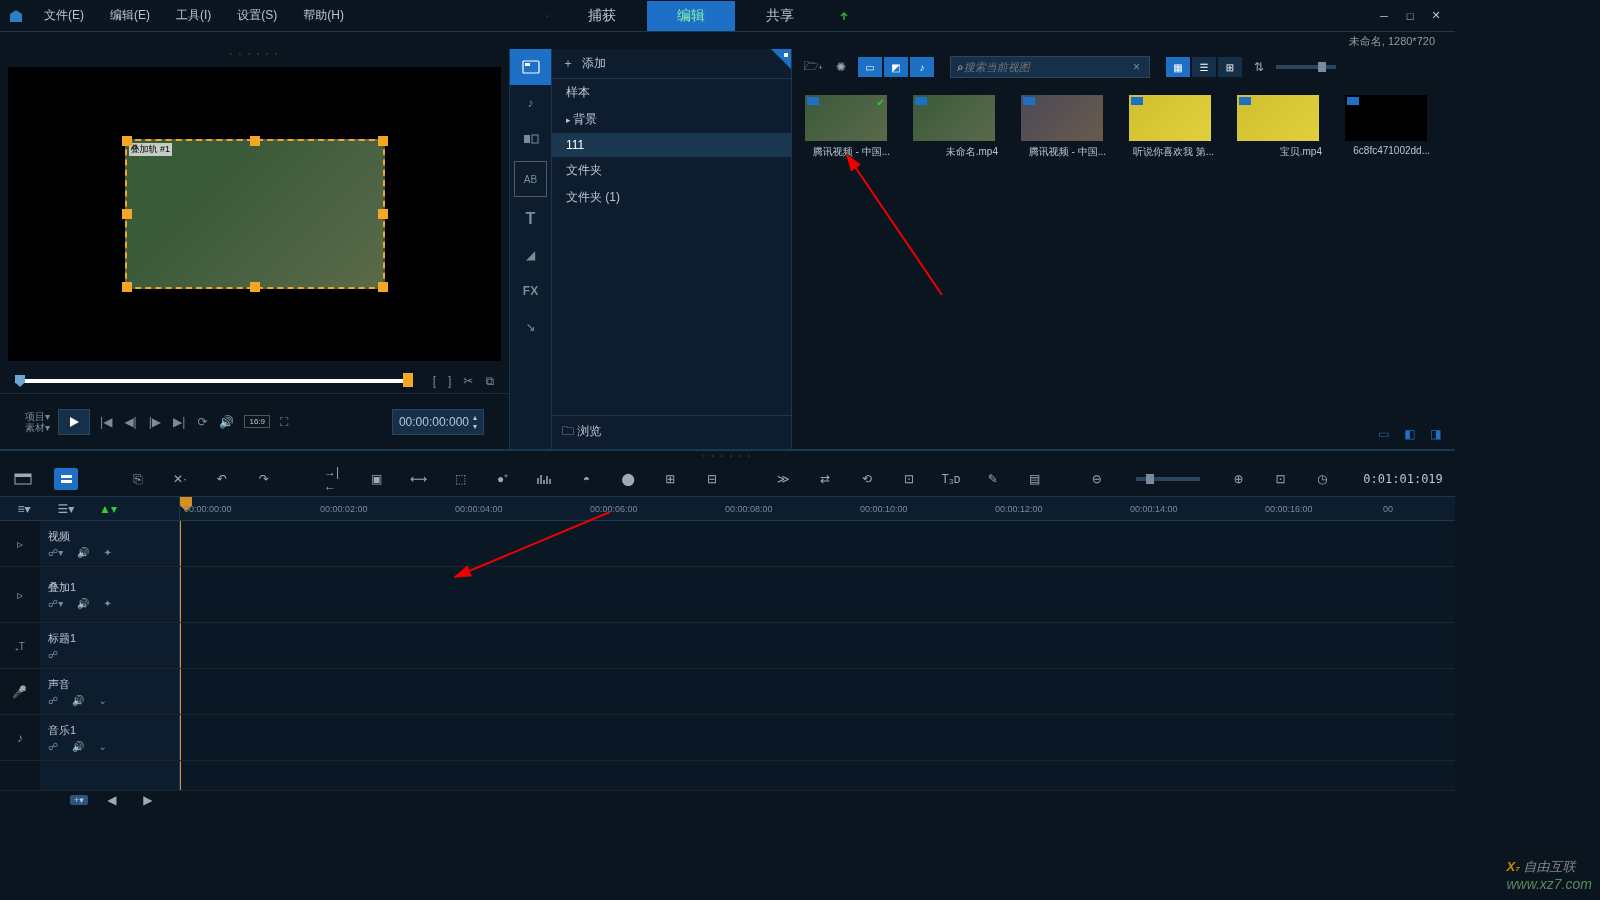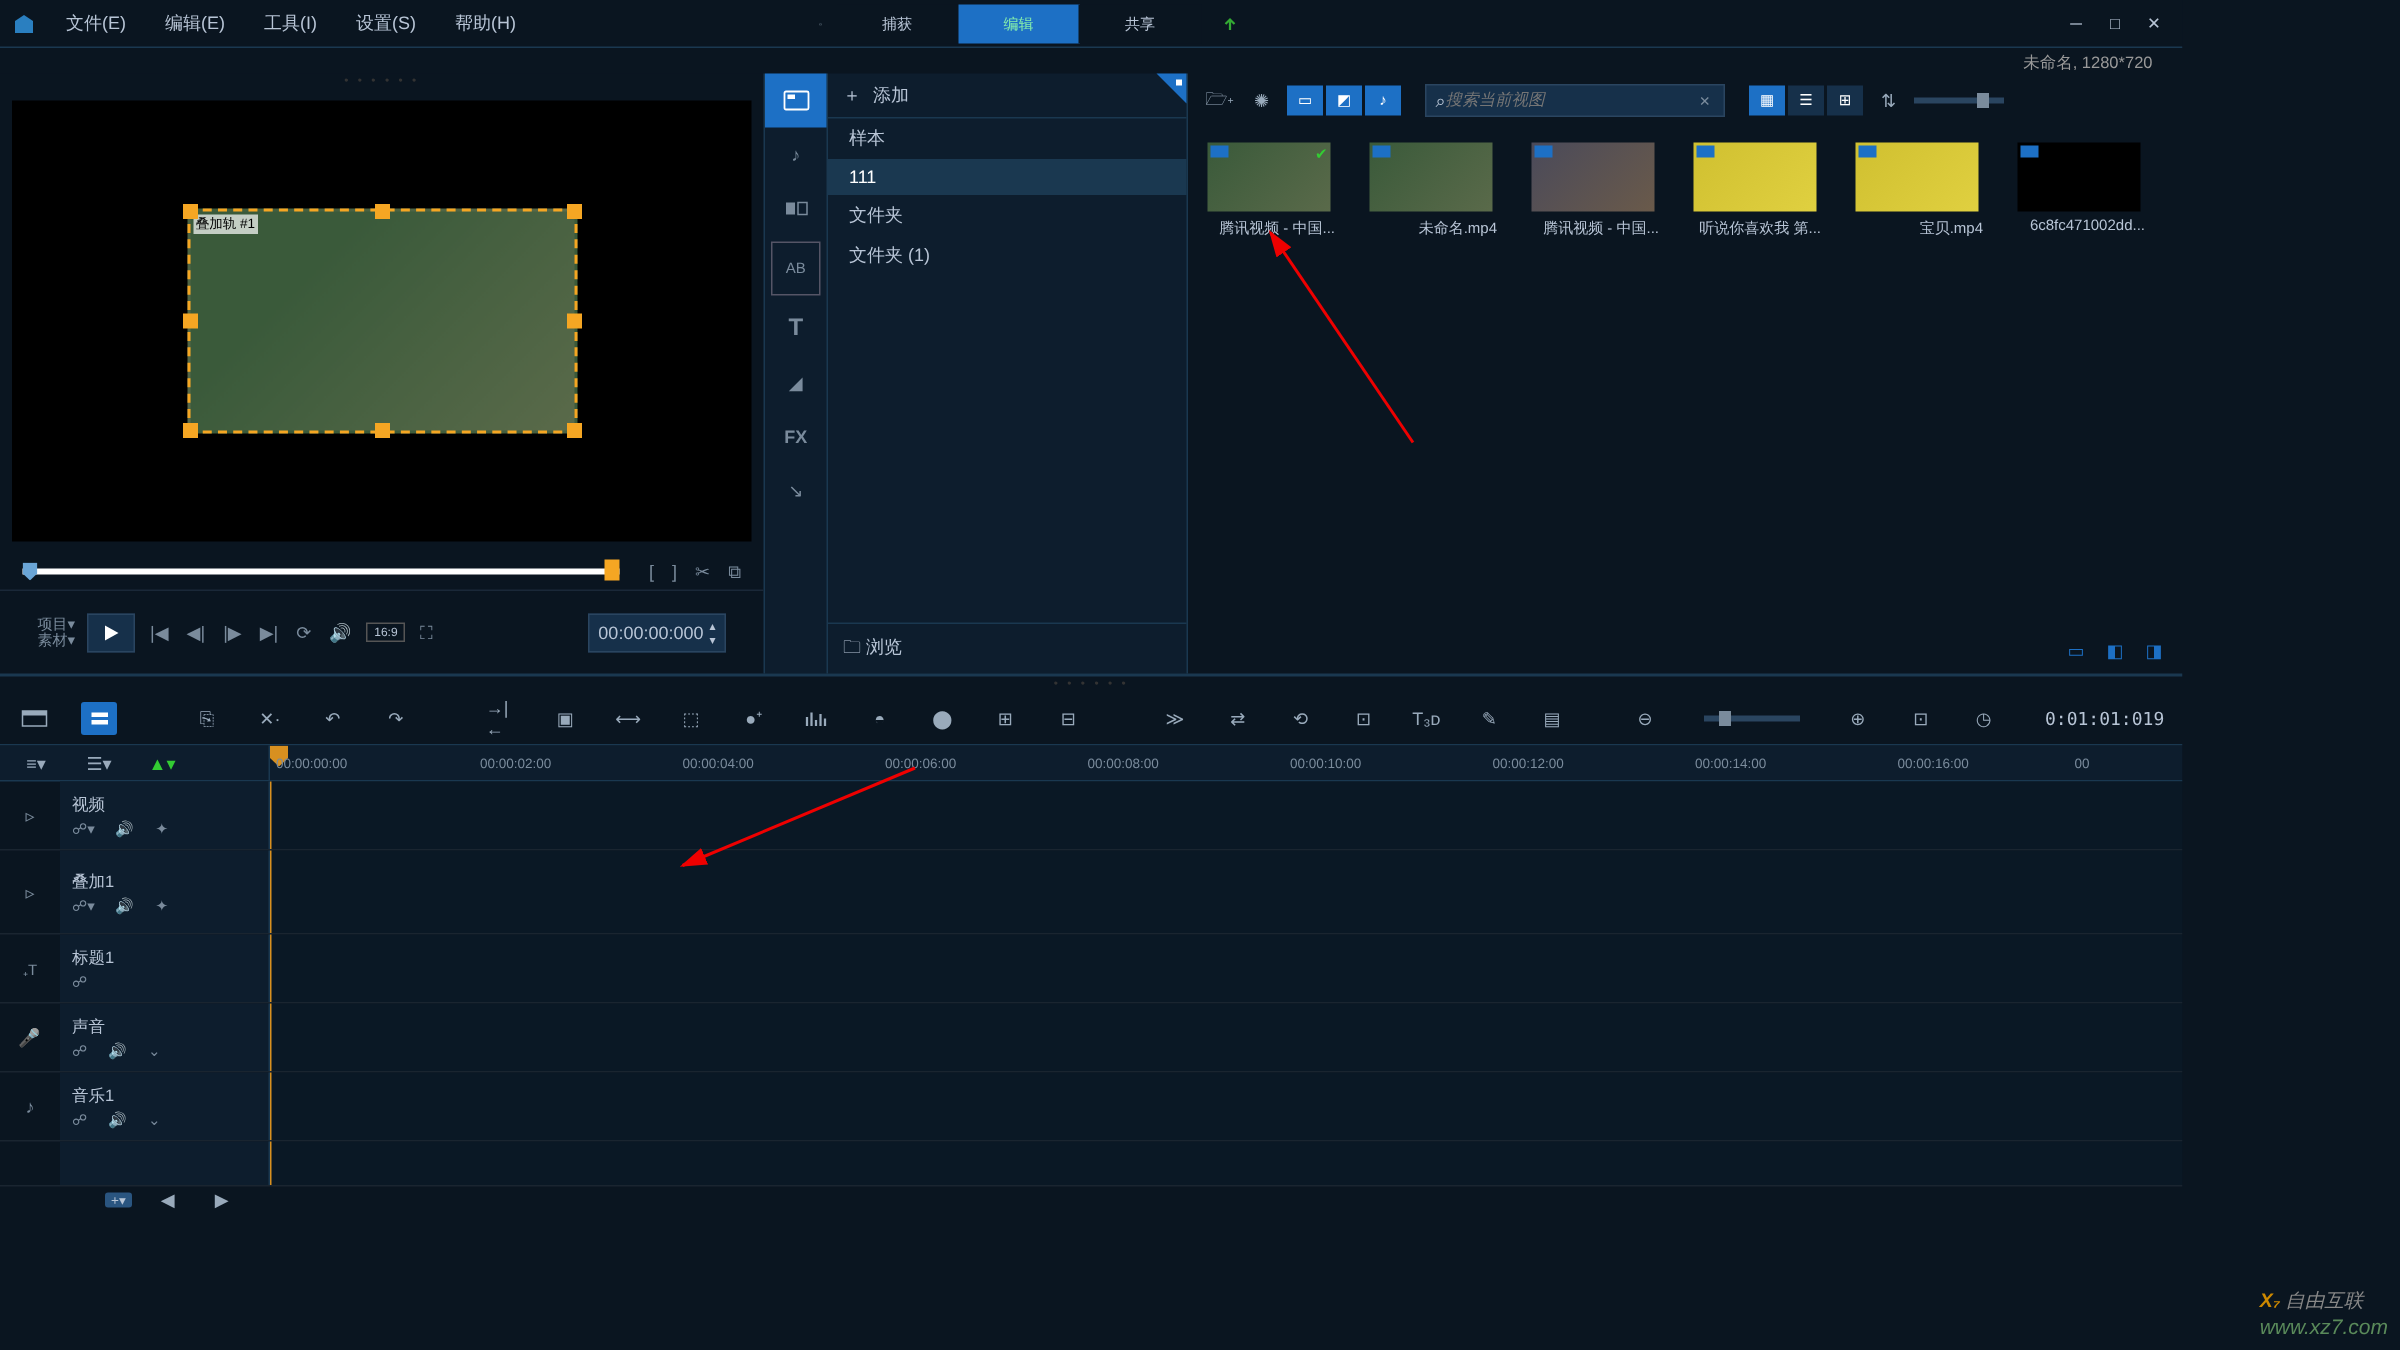--- a/index.html
+++ b/index.html
@@ -5,21 +5,21 @@
 * { margin: 0; padding: 0; box-sizing: border-box; font-family: "Microsoft YaHei", sans-serif; }
 body { background: #0a1520; color: #b8c5d6; font-size: 12px; overflow: hidden; width: 1455px; height: 816px; }
 
 
 .titlebar { height: 32px; background: #0a1520; display: flex; align-items: center; border-bottom: 1px solid #1a3850; }
 .app-icon { width: 32px; height: 32px; display: flex; align-items: center; justify-content: center; color: #2a7fc0; font-size: 16px; }
 .menu-bar { display: flex; gap: 2px; }
 .menu-item { padding: 6px 12px; cursor: pointer; }
 .top-nav { display: flex; align-items: center; margin-left: 180px; }
 .top-nav .home-btn { padding: 6px 10px; }
-.top-tab { padding: 6px 30px; font-size: 10px; border-right: 1px solid #0a1520; }
+.top-tab { padding: 6px 30px; font-size: 14px; border-right: 1px solid #0a1520; }
 .top-tab.active { background: #1d70c5; color: #86efac; }
 .top-tab.dark { background: #0a1520; }
 .title-right { margin-left: auto; display: flex; align-items: center; gap: 8px; padding-right: 8px; }
 .win-controls { display: flex; gap: 4px; }
 .win-btn { width: 22px; height: 18px; display: flex; align-items: center; justify-content: center; cursor: pointer; font-size: 11px; }
 .project-info { font-size: 11px; color: #999; margin-right: 10px; }
 
 
 .main-area { display: flex; height: 400px; }
 .preview-panel { width: 510px; background: #0a1520; display: flex; flex-direction: column; border-right: 1px solid #1a3850; }
@@ -248,20 +248,21 @@
         <div class="side-tab" style="font-weight:bold;font-size:12px">FX</div>
         <div class="side-tab">↘</div>
       </div>
       <div class="folder-tree" style="display:flex;flex-direction:column">
         <div class="add-row">
           <span class="plus">＋</span>
           <span>添加</span>
           <div class="corner-flag"></div>
         </div>
         <div class="tree-item">样本</div>
+        <div class="tree-item indent">背景</div>
         <div class="tree-item selected">111</div>
         <div class="tree-item">文件夹</div>
         <div class="tree-item">文件夹 (1)</div>
         <div style="flex:1"></div>
         <div class="browse-row">
           <span>🗀 </span><span>浏览</span>
         </div>
       </div>
       <div class="media-area">
         <div class="media-toolbar">

